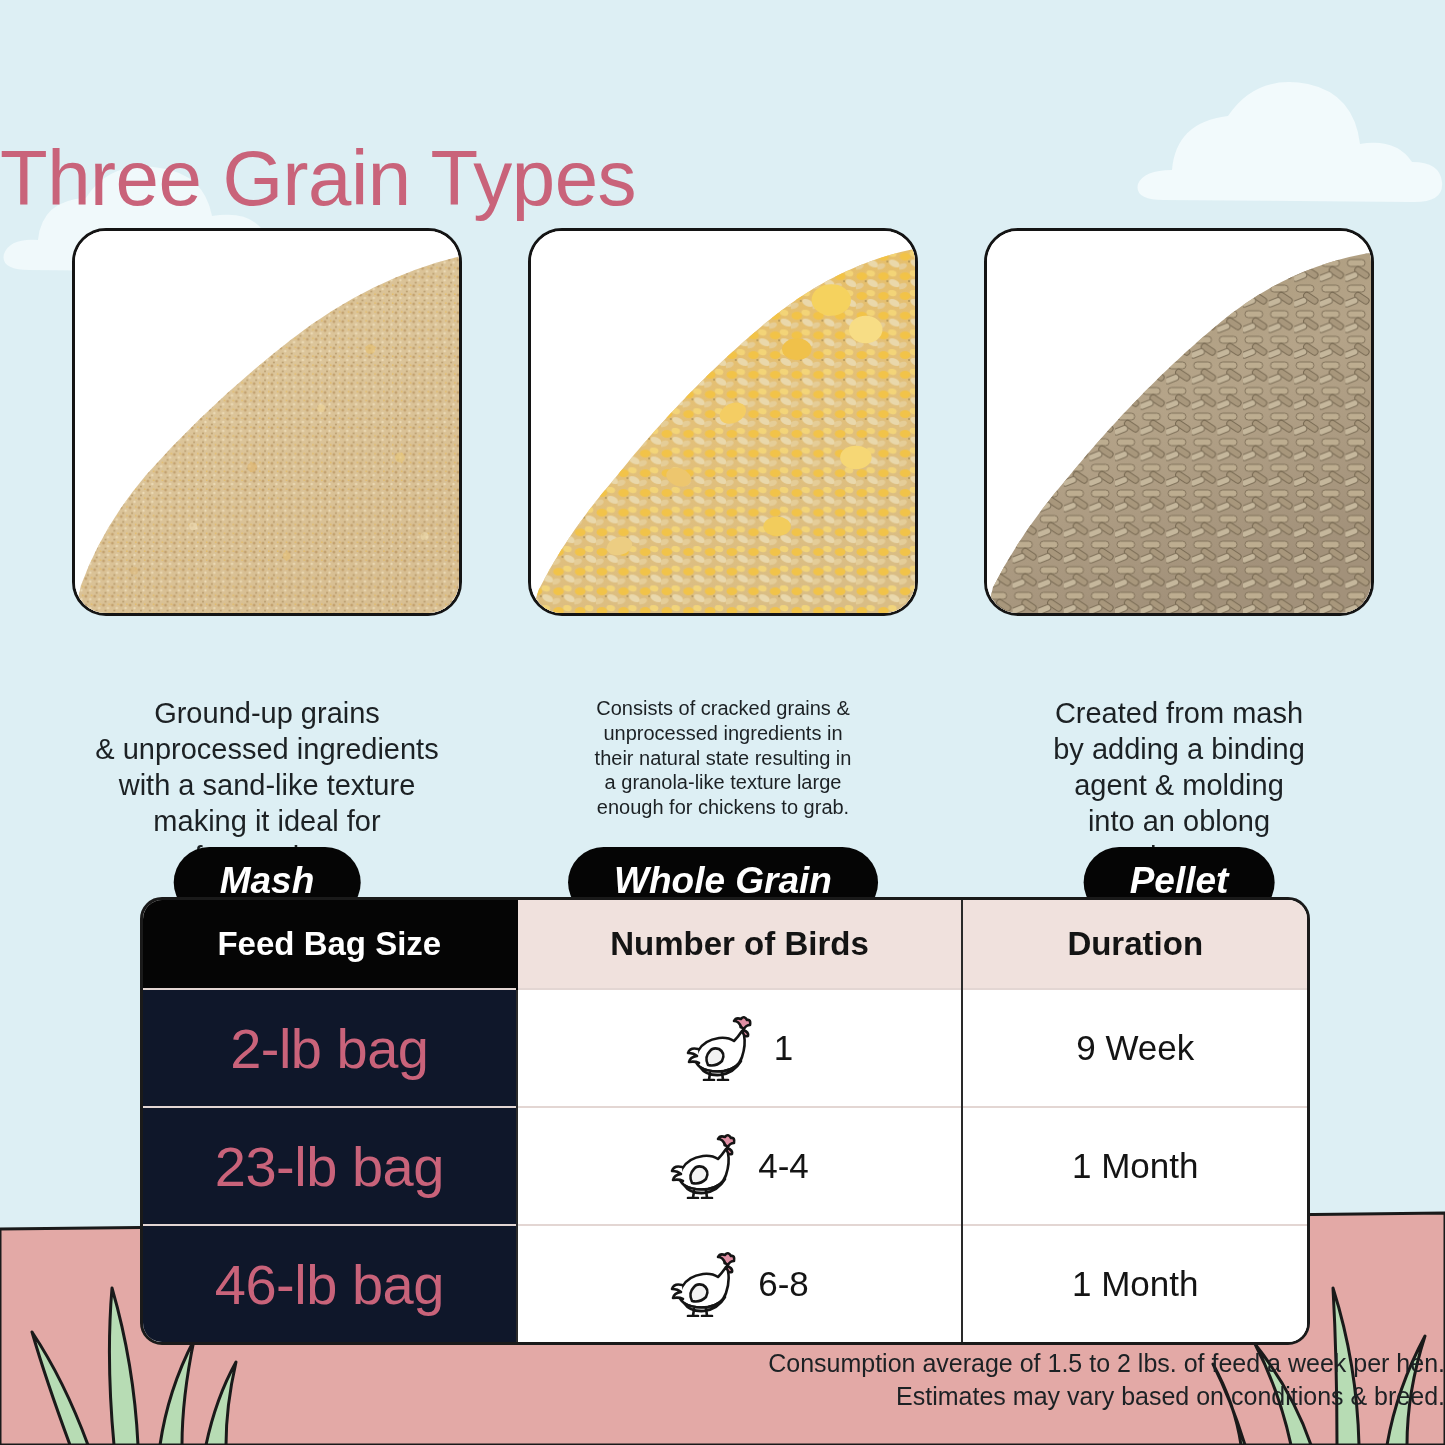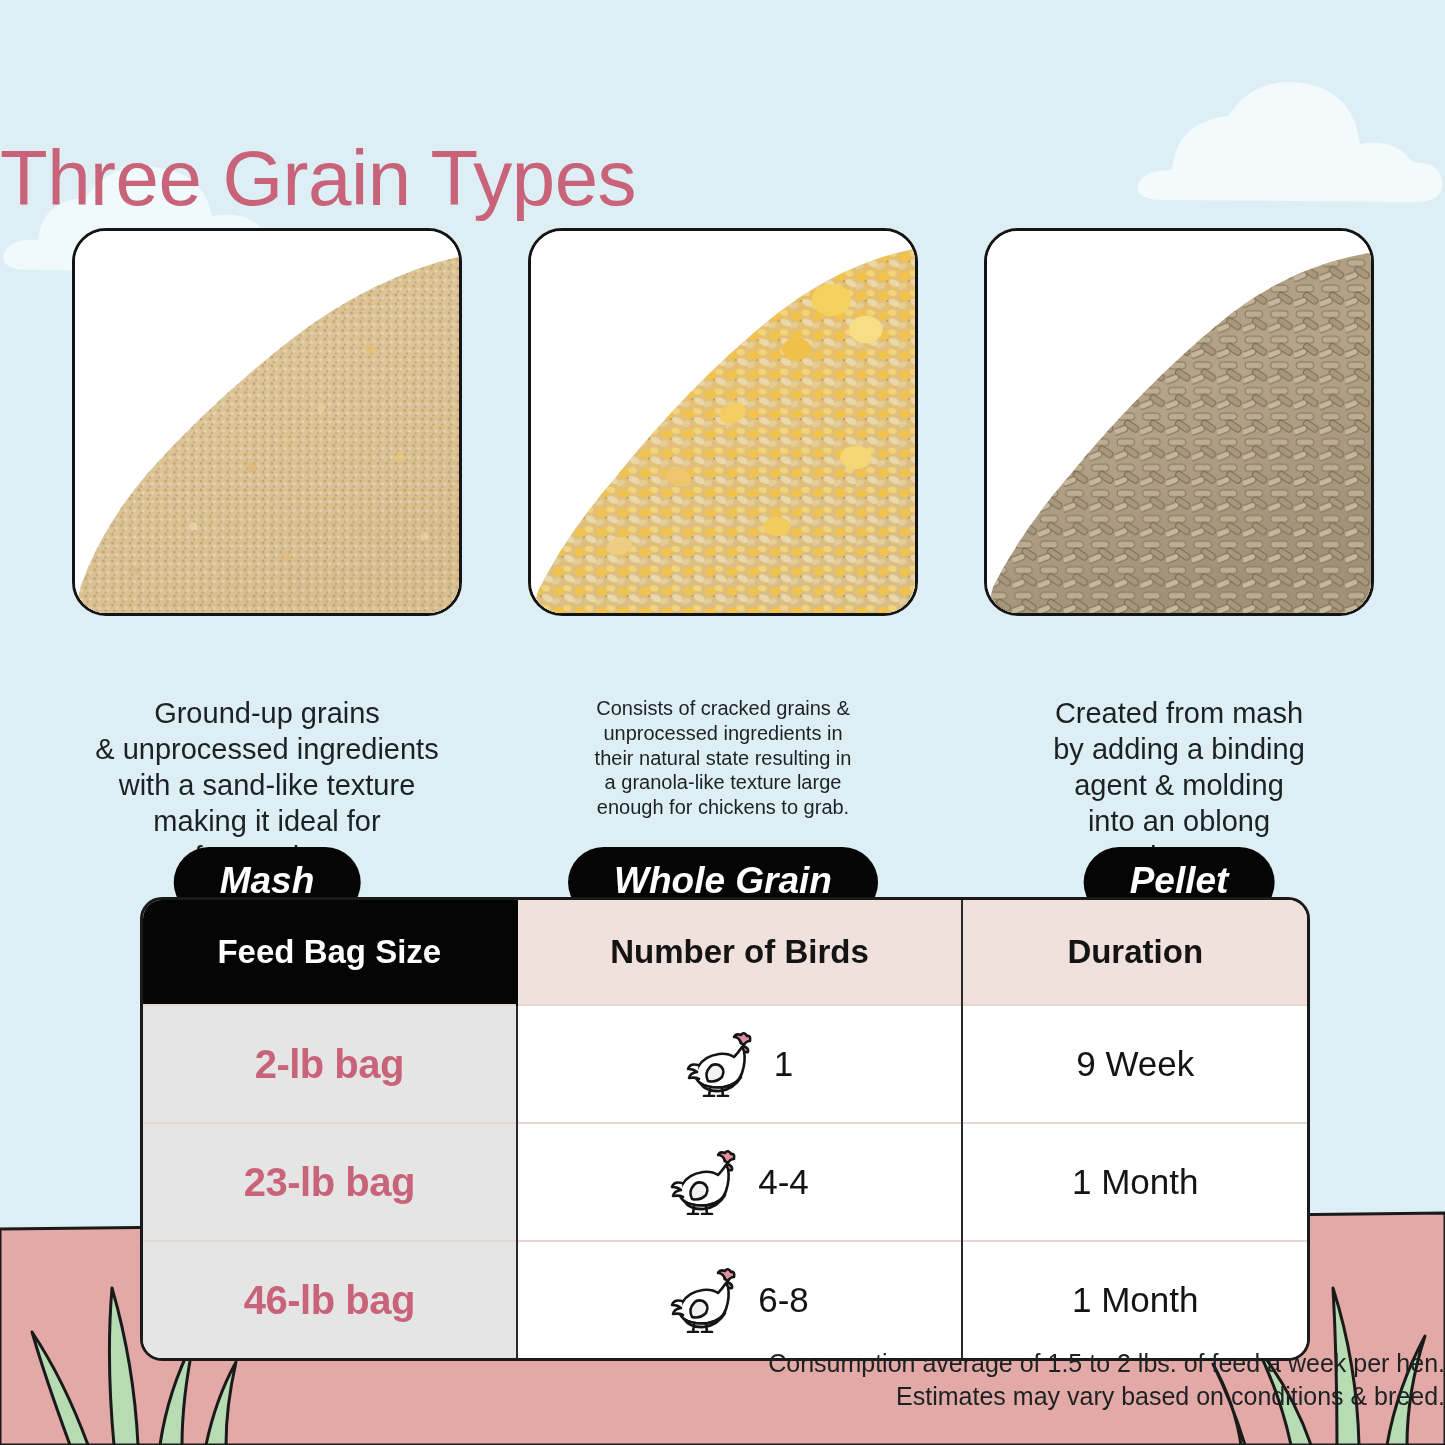--- a/index.html
+++ b/index.html
@@ -76,41 +76,41 @@
   col.c-size{width:32.1%;}
   col.c-birds{width:38.3%;}
   col.c-dur{width:29.6%;}
 
   thead th{
     height:88px;
     font-size:33px;font-weight:700;color:#141414;
     background:#f0e1dd;
     border-right:2px solid #2a2a2a;
     text-align:center;vertical-align:middle;
-    padding:8px;
+    padding:0;
   }
   thead th.size-head{
     background:#050505;color:#ffffff;
     border-right:2px solid #050505;
   }
   thead th:last-child{border-right:none;}
 
   tbody td{
     height:116px;
     border-top:2px solid #e3d6d3;
     border-right:2px solid #2a2a2a;
     text-align:center;vertical-align:middle;
     padding:0;
     background:#ffffff;
   }
   tbody td:last-child{border-right:none;}
   tbody td.size-cell{
-    background:#e5e5e5;
+    background:#0f172a;
     color:#c9637a;
-    font-size:40px;font-weight:700;
+    font-size:56px;font-weight:400;
     border-right:2px solid #2a2a2a;
     letter-spacing:-0.5px;
   }
   tbody td.dur-cell{font-size:35px;color:#141414;}
   .birds-inner{display:flex;align-items:center;justify-content:center;gap:14px;}
   .birds-count{font-size:35px;color:#141414;}
 
   
   .footnote{
     position:absolute;left:0;right:0;bottom:32px;z-index:8;

